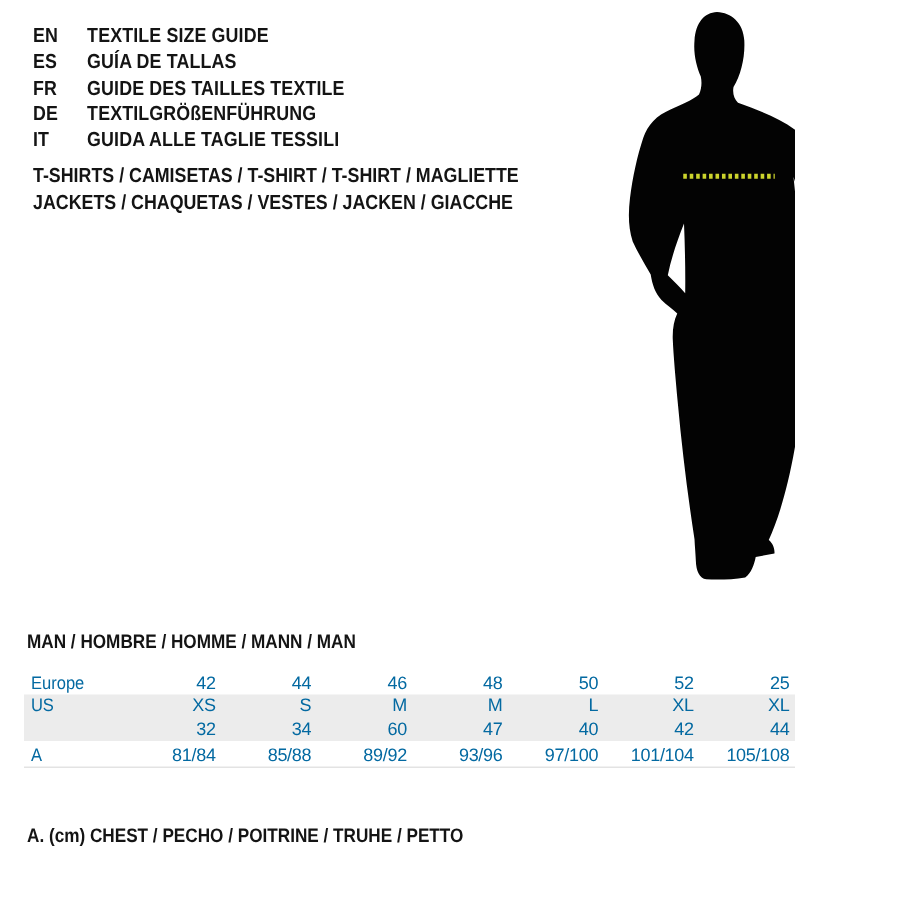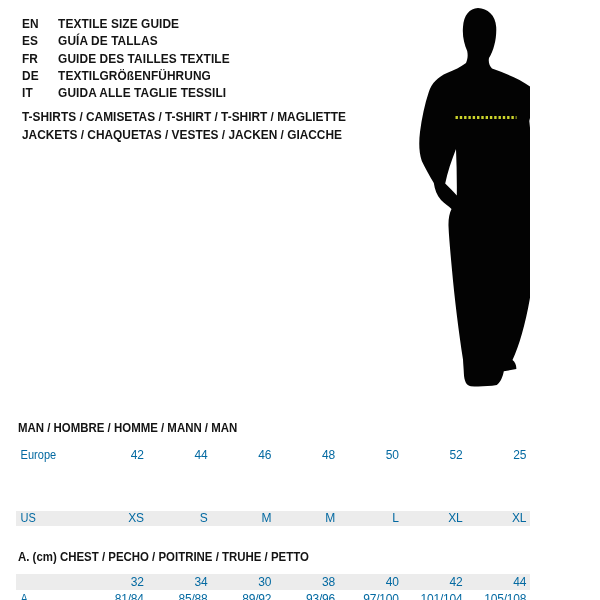--- a/index.html
+++ b/index.html
@@ -22,21 +22,21 @@
   .section-title { position:absolute; left:18px; top:420px; font-size:13px; font-weight:700; transform:scaleX(0.88); transform-origin:left top; white-space:nowrap; }
   
   .size-table { position:absolute; left:16px; top:447px; width:574px; border-bottom:1px solid #e3e3e3; }
   .tbl-header { height:15.5px; background:#c7c7c7; font-size:12.5px; font-weight:400; color:#262626;
                 line-height:15.5px; padding-left:5px; }
   .tbl-header span { display:inline-block; transform:scaleX(0.9); transform-origin:left center; white-space:nowrap; }
   .tbl-row { display:grid; grid-template-columns:64px repeat(8, 1fr); align-items:center;
              font-size:12px; font-weight:400; color:#0369a1; }
   .tbl-row.h1 { height:15.5px; } .tbl-row.h2 { height:15.5px; }
   .tbl-row.h3 { height:16px; }  .tbl-row.h4 { height:17px; }
-  .tbl-row.alt { background:#ececec;margin-top:48px; }
+  .tbl-row.alt { background:#ececec; }
   .row-label { padding-left:5px; text-align:left; transform:scaleX(0.92); transform-origin:left center; }
   .cell { text-align:right; letter-spacing:-0.2px; }
   
   .footnote { position:absolute; left:18px; top:549px; font-size:13px; font-weight:700; transform:scaleX(0.88); transform-origin:left top; white-space:nowrap; }
 </style>
 </head>
 <body>
 
 <div class="page">
 
@@ -150,22 +150,22 @@
       <span class="cell">L</span>
       <span class="cell">XL</span>
       <span class="cell">XL</span>
       <span class="cell">XXL</span>
     </div>
 
     <div class="tbl-row h3 alt">
       <span class="row-label"></span>
       <span class="cell">32</span>
       <span class="cell">34</span>
-      <span class="cell">30</span>
-      <span class="cell">38</span>
+      <span class="cell">60</span>
+      <span class="cell">47</span>
       <span class="cell">40</span>
       <span class="cell">42</span>
       <span class="cell">44</span>
       <span class="cell">46</span>
     </div>
 
     <div class="tbl-row h4">
       <span class="row-label">A</span>
       <span class="cell">81/84</span>
       <span class="cell">85/88</span>

